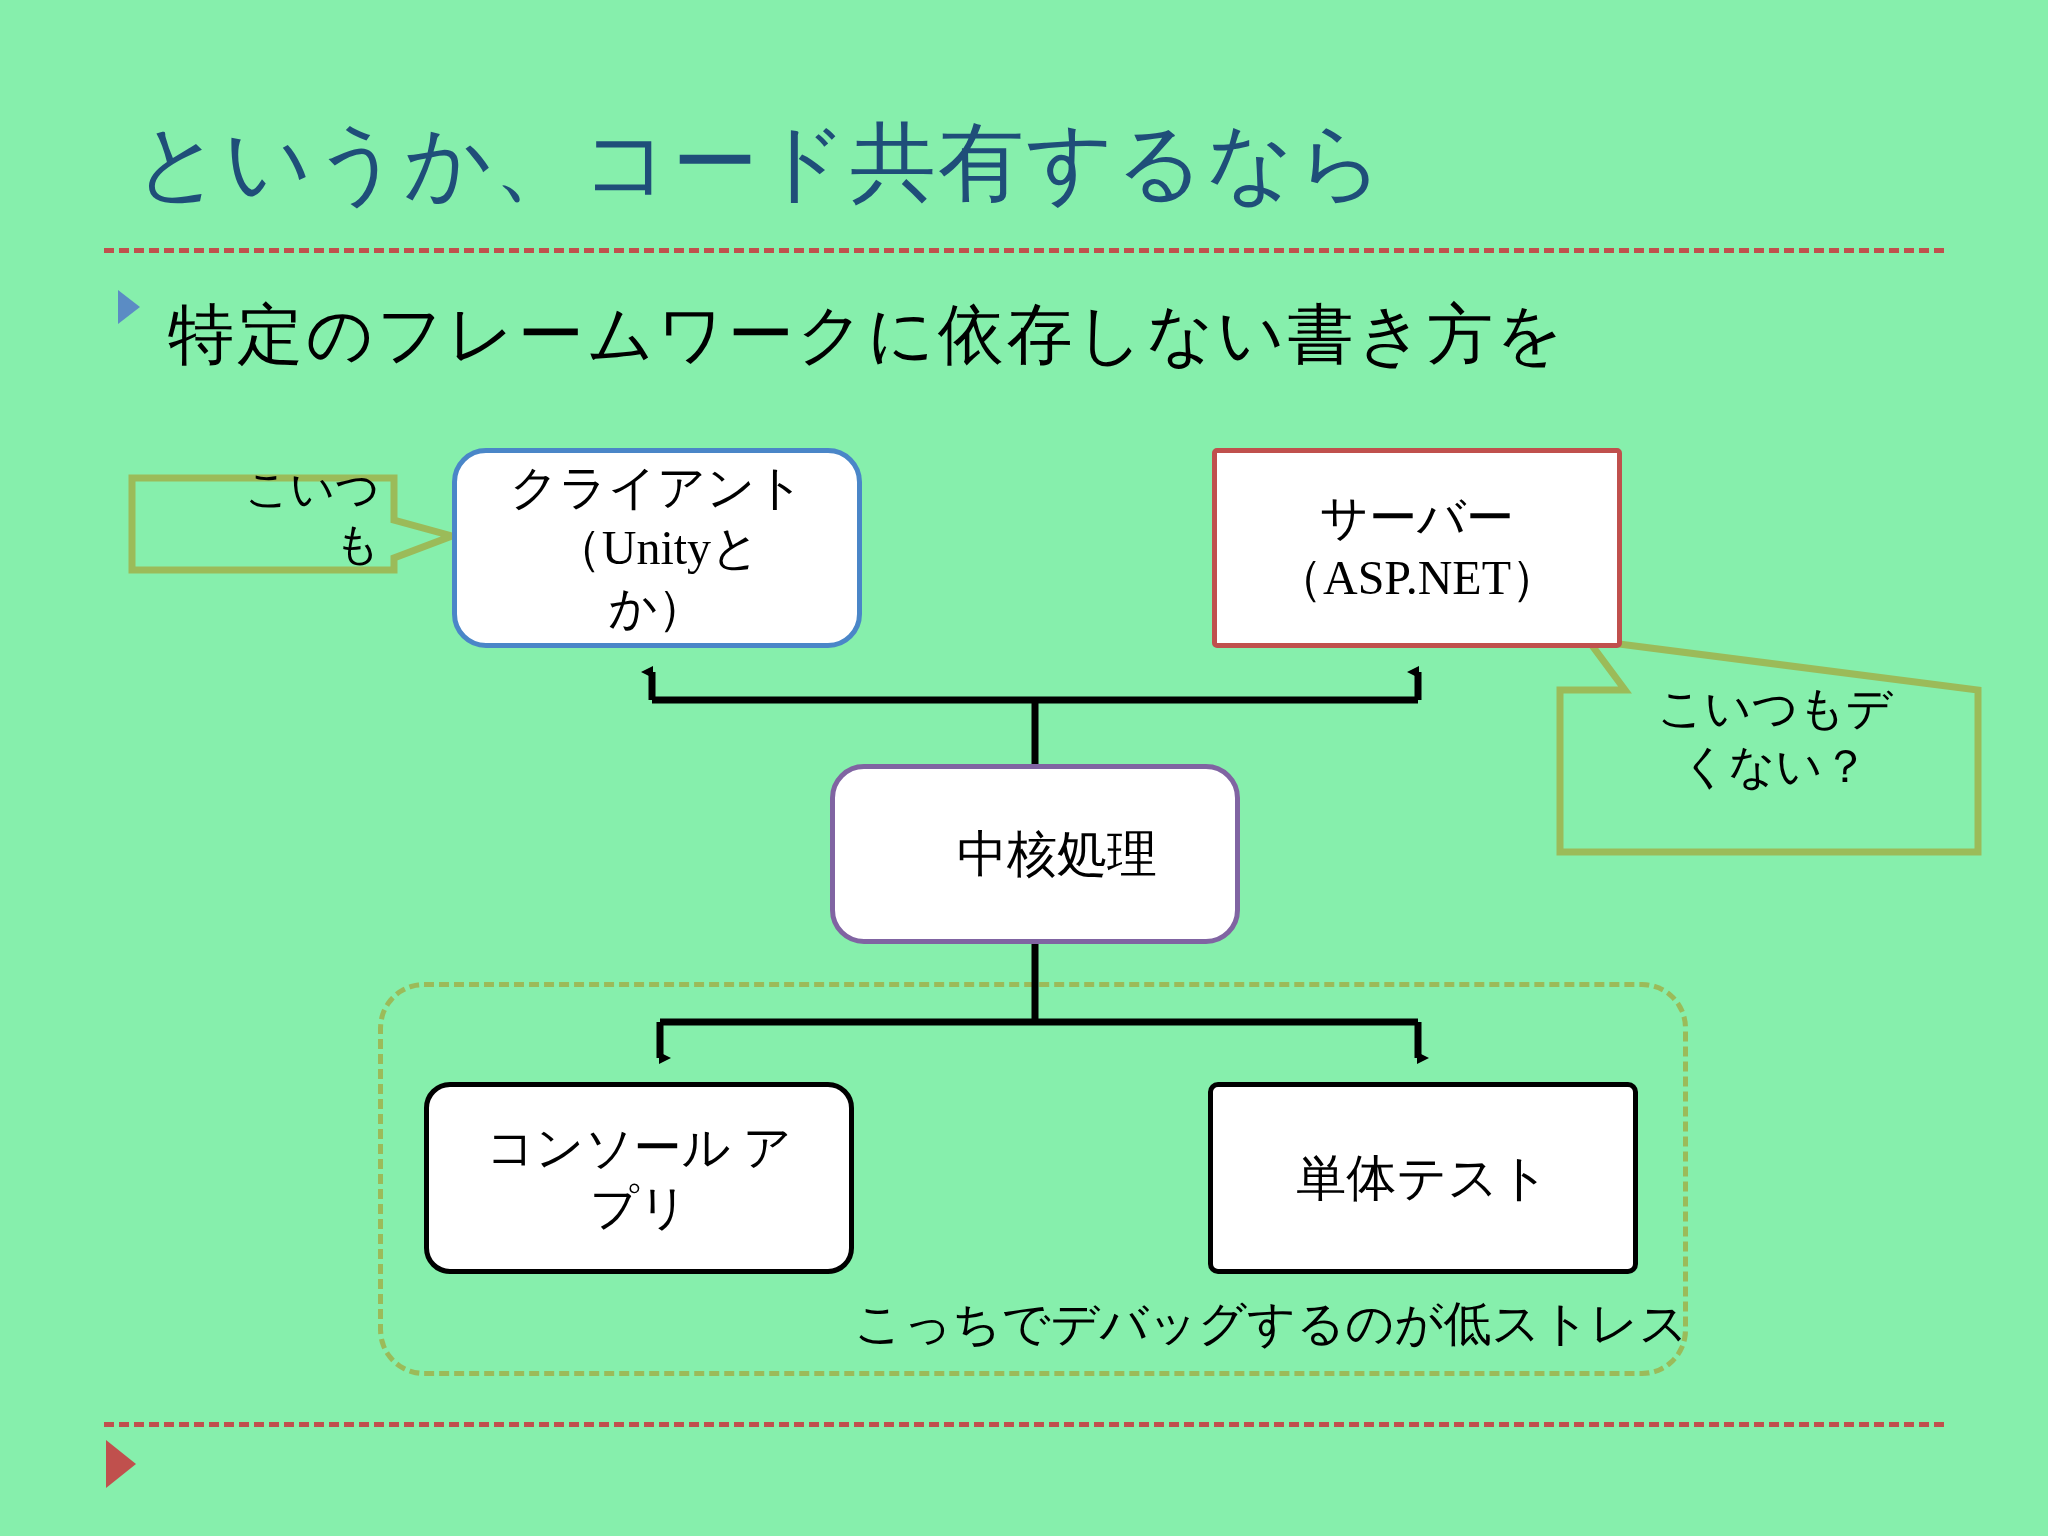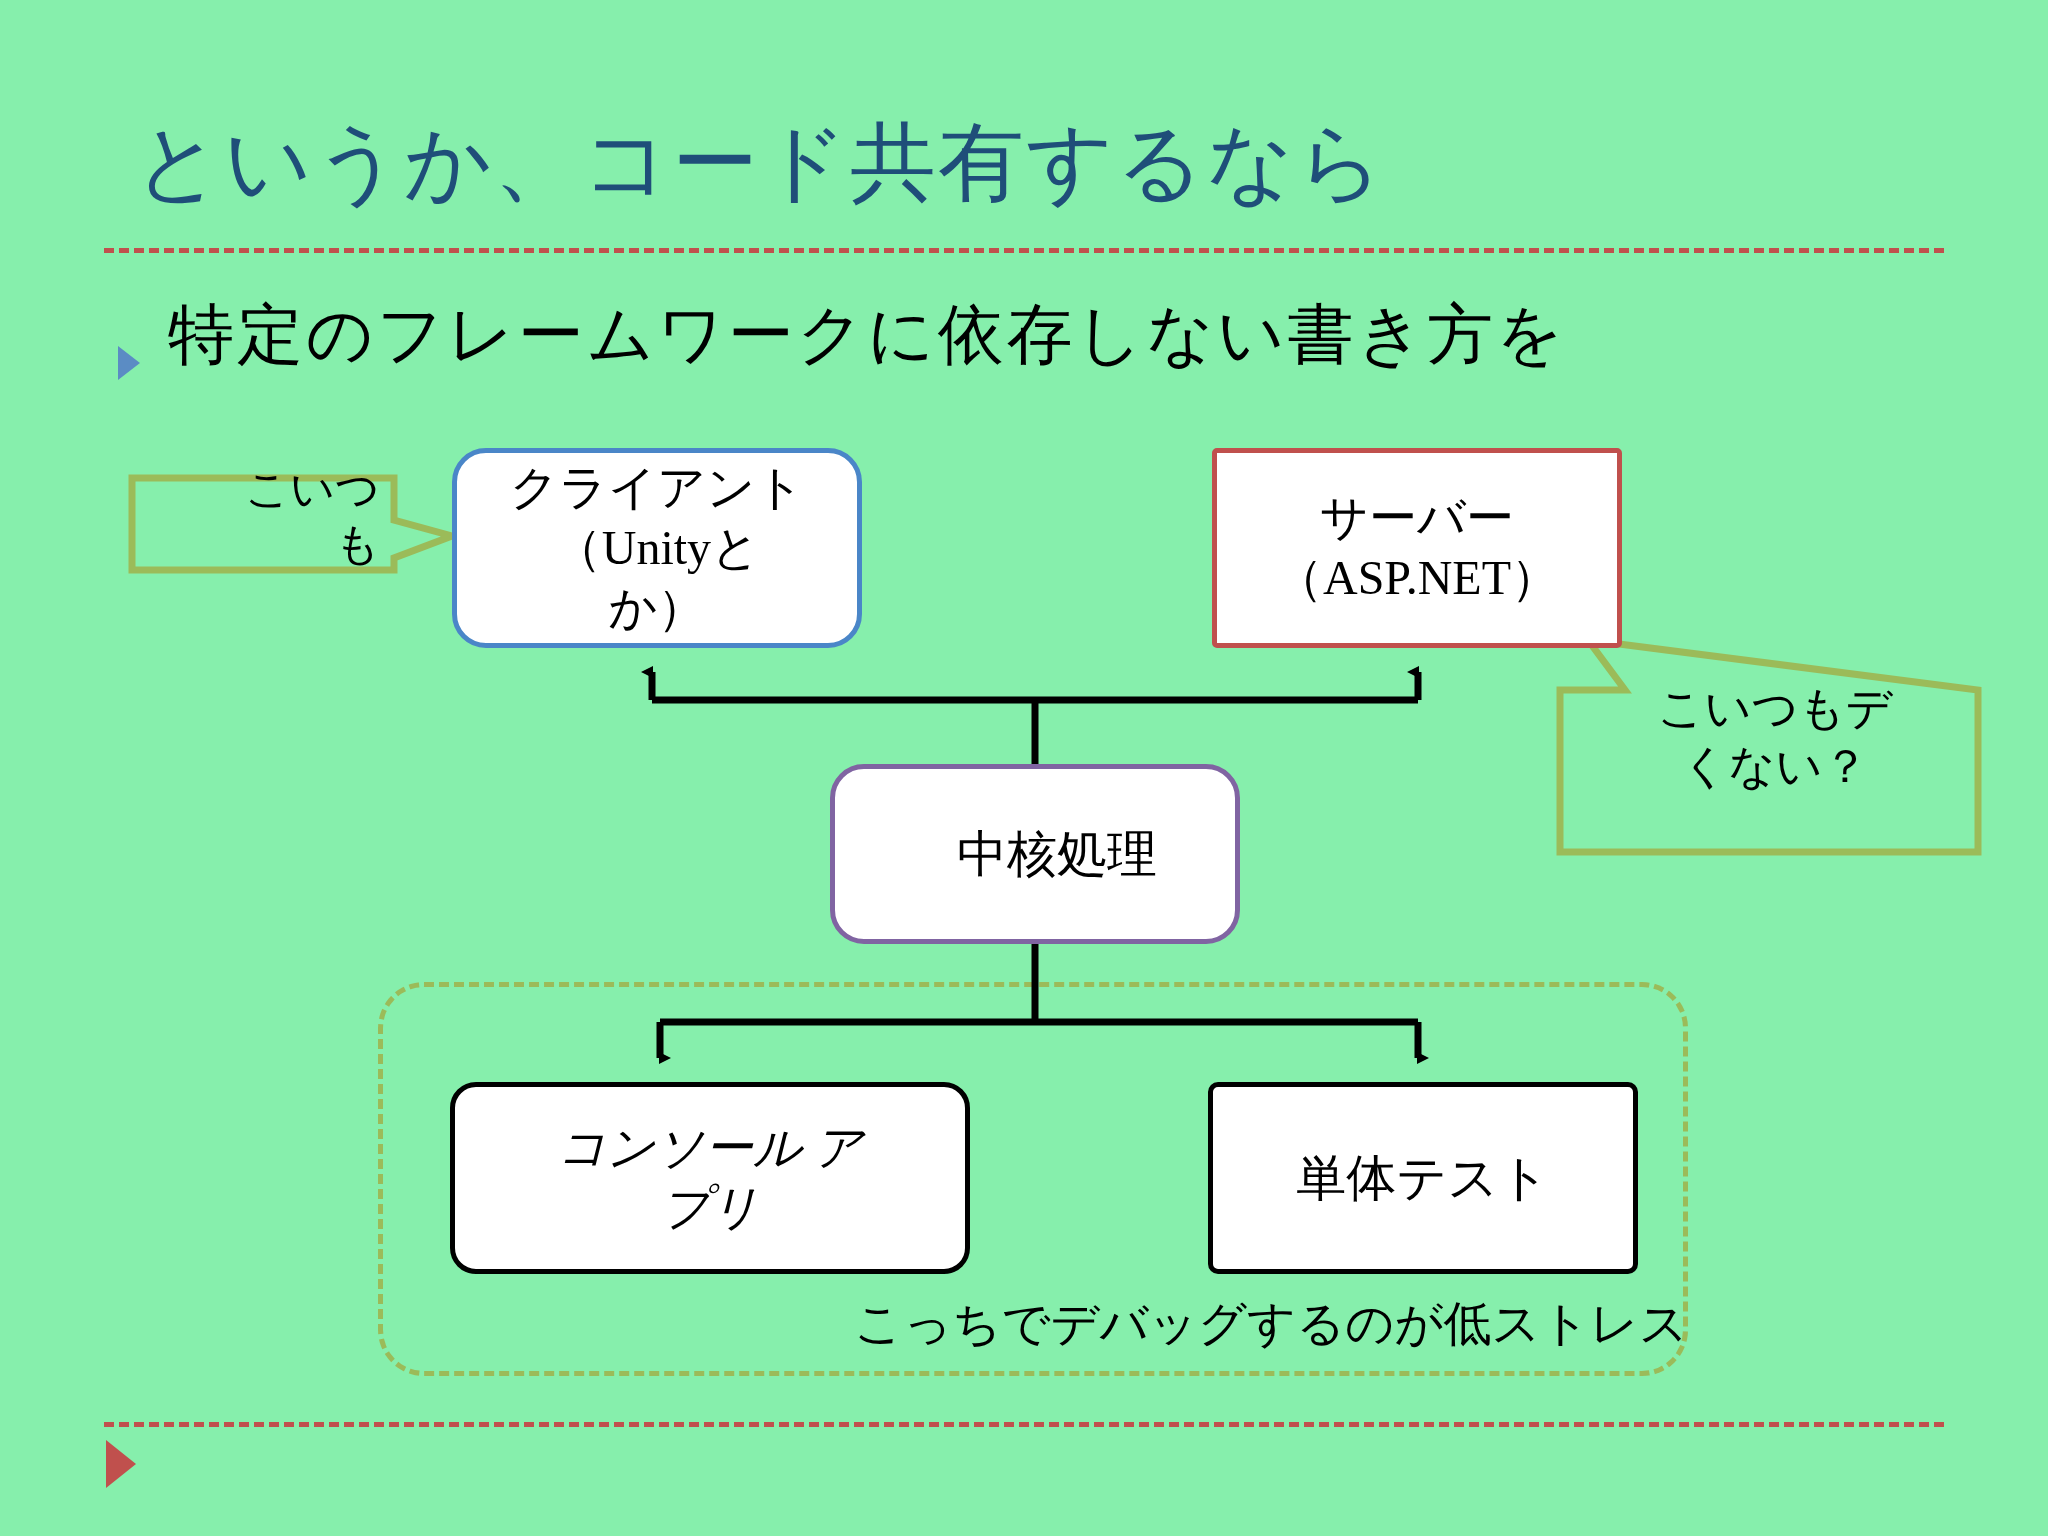--- a/index.html
+++ b/index.html
@@ -60,21 +60,21 @@
     border-top: 24px solid transparent;
     border-bottom: 24px solid transparent;
   }
 
   
   .bullet-row {
     position: absolute;
     left: 118px;
     top: 290px;
     display: flex;
-    align-items: flex-end;
+    align-items: flex-start;
     gap: 28px;
   }
   .bullet-tri {
     width: 0;
     height: 0;
     border-left: 22px solid #5B8CC4;
     border-top: 17px solid transparent;
     border-bottom: 17px solid transparent;
   }
   .bullet-text {
@@ -122,28 +122,27 @@
     top: 764px;
     width: 410px;
     height: 180px;
     border: 5px solid #8064A2;
     border-radius: 34px;
     font-size: 50px;
     padding-left: 44px;
   }
 
   #console-box {
-    left: 450px;
+    left: 424px;
     top: 1082px;
-    width: 520px;
+    width: 430px;
     height: 192px;
     border: 5px solid #000000;
     border-radius: 26px;
     font-size: 48px;
-    font-style: italic;
   }
 
   #unittest-box {
     left: 1208px;
     top: 1082px;
     width: 430px;
     height: 192px;
     border: 5px solid #000000;
     border-radius: 10px;
     font-size: 50px;

